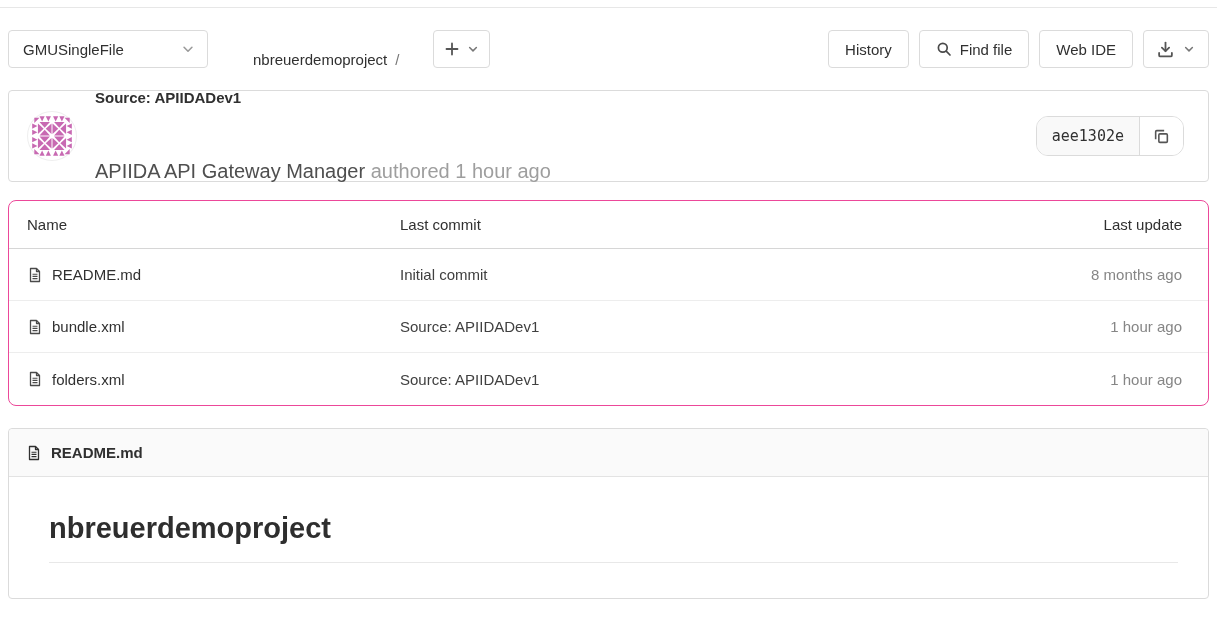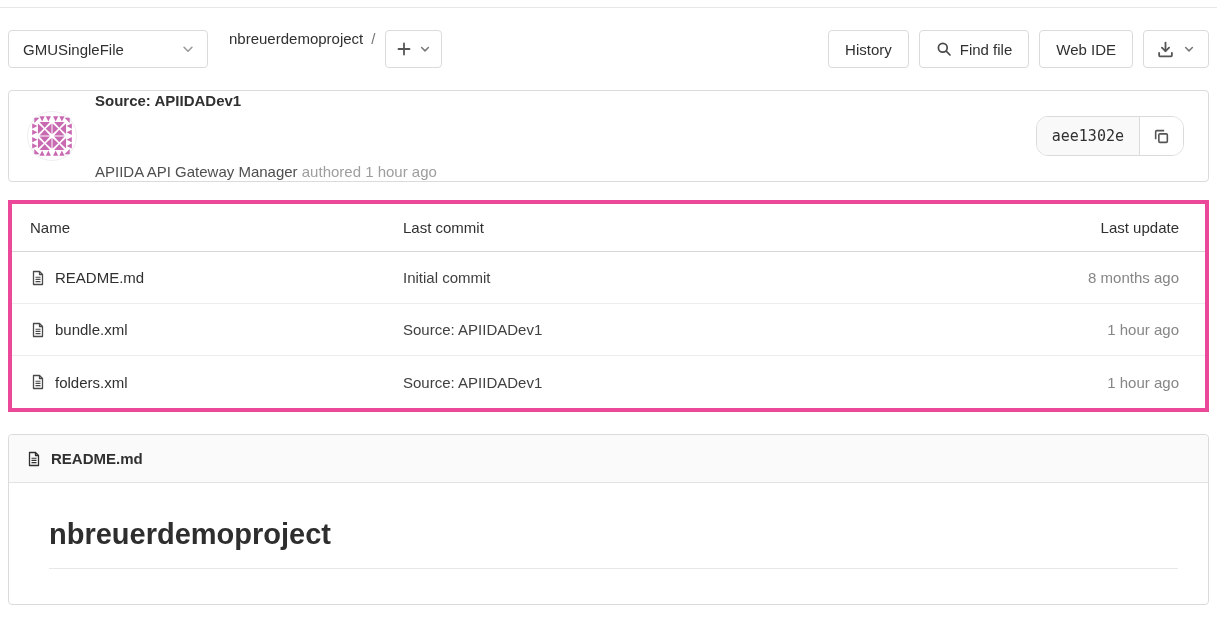--- a/index.html
+++ b/index.html
@@ -4,21 +4,21 @@
 <style>
   * { margin:0; padding:0; box-sizing:border-box; }
   html,body { background:#fff; }
   .page {
     width:1217px; height:619px; background:#fff; overflow:hidden;
     font-family:"Liberation Sans", sans-serif; color:#303030; position:relative;
   }
   .top-rule { border-top:1px solid #e7e7e7; margin-top:7px; }
 
   
-  .toolbar { display:flex; align-items:flex-start; margin:22px 8px 0 8px; height:38px; }
+  .toolbar { display:flex; align-items:flex-end; margin:22px 8px 0 8px; height:38px;gap:24px; }
   .btn {
     display:inline-flex; align-items:center; justify-content:center; gap:8px;
     height:38px; background:#fff; border:1px solid #dbdbdb; border-radius:4px;
     font-family:"Liberation Sans", sans-serif; font-size:15px; color:#303030;
     padding:8px 16px; cursor:pointer; white-space:nowrap;
   }
   .branch-select { width:200px; justify-content:space-between; padding:0 12px 0 14px; }
   .breadcrumb { display:flex; align-items:center; margin-left:21px; font-size:15px; }
   .breadcrumb a { color:#303030; text-decoration:none; }
   .breadcrumb .sep { color:#777; margin:0 10px 0 8px; }
@@ -27,38 +27,38 @@
   .dl-btn { padding:0 13px; gap:9px; }
 
   
   .commit-box {
     margin:22px 8px 0 8px; height:92px; border:1px solid #dbdbdb; border-radius:4px;
     display:flex; align-items:center; padding:0 24px 0 18px; background:#fff;
   }
   .avatar { width:50px; height:50px; flex:0 0 auto; color:var(--avatar-pink,#c869b2); }
   .commit-text { margin-left:18px; display:flex; flex-direction:column; gap:6px; }
   .commit-title { font-size:15px; font-weight:bold; color:#303030; text-decoration:none; }
-  .commit-sub { font-size:15px;margin-top:48px; }
+  .commit-sub { font-size:20px;margin-top:48px; }
   .commit-sub a { color:#4f4f4f; text-decoration:none; }
   .commit-sub .muted { color:#9e9e9e; }
   .sha-pill {
     margin-left:auto; display:flex; align-items:stretch; height:40px;
     border:1px solid #dbdbdb; border-radius:12px; overflow:hidden;
   }
   .sha {
     display:flex; align-items:center; padding:0 15px; background:#f9f9f9;
     font-family:"DejaVu Sans Mono", monospace; font-size:15px; color:#303030;
   }
   .copy-btn {
     width:44px; background:#fff; border:none; border-left:1px solid #dbdbdb;
     display:flex; align-items:center; justify-content:center; cursor:pointer;
   }
 
   
-  .file-table { margin:18px 8px 0 8px; border:4px solid #ec4899; border-radius:0; background:#fff; }
+  .file-table { margin:18px 8px 0 8px; border:1px solid #ec4899; border-radius:8px; background:#fff; }
   .trow {
     display:grid; grid-template-columns:373px 1fr 220px; align-items:center;
     padding:0 26px 0 18px; font-size:15px;
   }
   .thead { height:48px; color:#303030; border-bottom:1px solid #d6d6d6; }
   .thead .update-col { text-align:right; }
   .frow { height:52px; border-bottom:1px solid #ededed; }
   .frow:last-child { border-bottom:none; }
   .name-cell { display:flex; align-items:center; gap:9px; }
   .name-cell a { color:#303030; text-decoration:none; }

